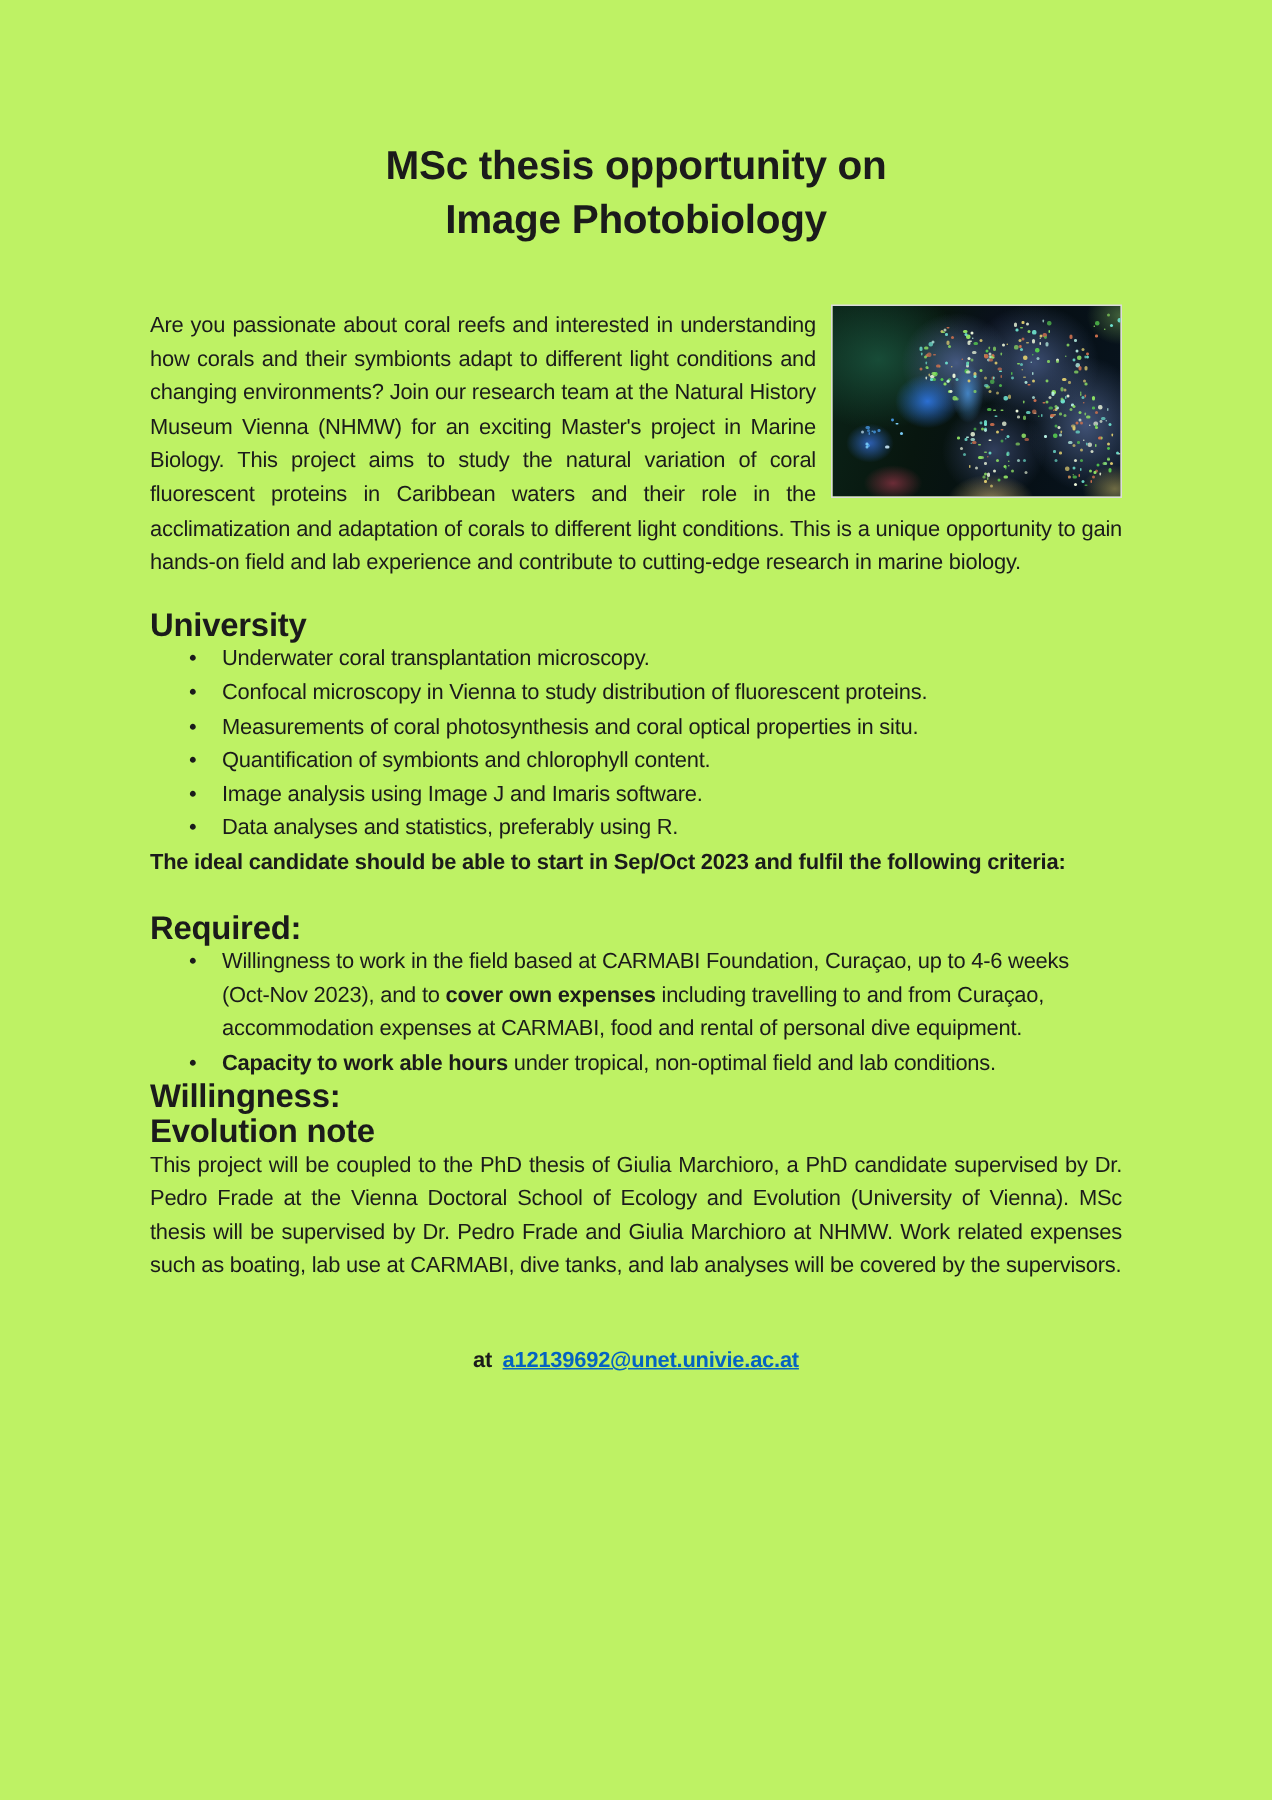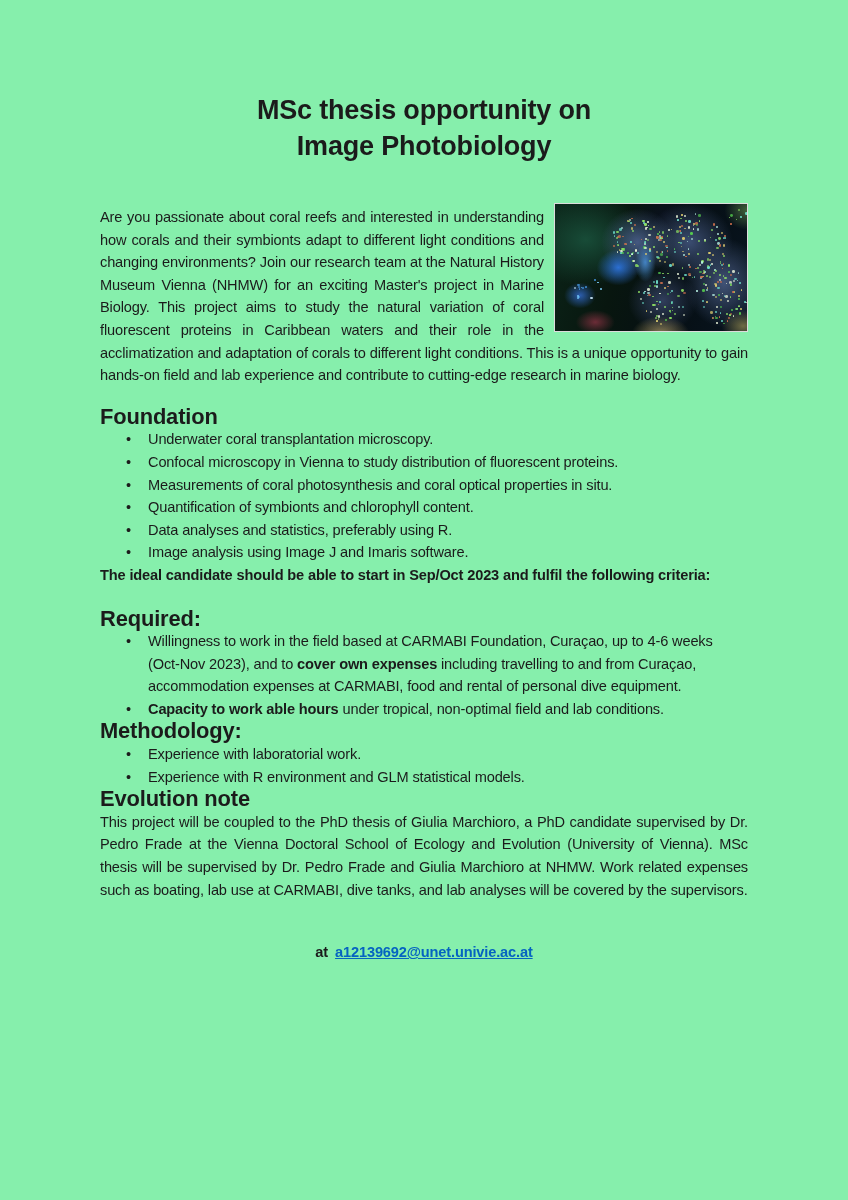--- a/index.html
+++ b/index.html
@@ -1,19 +1,19 @@
 <!DOCTYPE html>
 <html><head>
 <meta charset="utf-8">
 <style>
   html,body{margin:0;padding:0;background:#ffffff;}
   .page{
     width:848px;height:1200px;box-sizing:border-box;
     padding:92px 100px 0 100px;
-    background:#86efac;color:#1b1b1b;
+    background:#bef264;color:#1b1b1b;
     font-family:"Liberation Sans","DejaVu Sans",sans-serif;
     font-size:14.6px;line-height:22.6px;letter-spacing:-0.15px;
     overflow:hidden;
   }
   .doc-title{
     font-size:27px;line-height:36px;font-weight:bold;
     text-align:center;margin:0 0 42px 0;letter-spacing:-0.2px;
   }
   .doc-title span{display:block;}
   .intro{margin:0 0 19px 0;text-align:justify;}
@@ -420,47 +420,43 @@
         <i style="left: 18.7px; top: 82.5px; width: 2.6px; height: 2.6px; background: rgb(207, 238, 255); opacity: 0.67;"></i>
         <i style="left: 29.9px; top: 82px; width: 1.7px; height: 1.7px; background: rgb(74, 160, 240); opacity: 0.74;"></i>
         <i style="left: 23.5px; top: 84.1px; width: 1.5px; height: 1.5px; background: rgb(74, 160, 240); opacity: 0.74;"></i>
         <i style="left: 27px; top: 82.7px; width: 1.9px; height: 1.9px; background: rgb(74, 160, 240); opacity: 0.75;"></i>
         <i style="left: 44.8px; top: 83.8px; width: 2.4px; height: 2.4px; background: rgb(127, 212, 255); opacity: 0.95;"></i>
         <i style="left: 21.8px; top: 93.3px; width: 2.1px; height: 2.1px; background: rgb(127, 212, 255); opacity: 0.8;"></i>
       </span>
     <span>Are you passionate about coral reefs and interested in understanding how corals and their symbionts adapt to different light conditions and changing environments? Join our research team at the Natural History Museum Vienna (NHMW) for an exciting Master's project in Marine Biology. This project aims to study the natural variation of coral fluorescent proteins in Caribbean waters and their role in the acclimatization and adaptation of corals to different light conditions. This is a unique opportunity to gain hands-on field and lab experience and contribute to cutting-edge research in marine biology.</span>
   </p>
 
-  <h2 class="section-heading">Foundation</h2>
+  <h2 class="section-heading">University</h2>
   <ul class="bullets methodology-list">
     <li><span>Underwater coral transplantation microscopy.</span></li>
     <li><span>Confocal microscopy in Vienna to study distribution of fluorescent proteins.</span></li>
     <li><span>Measurements of coral photosynthesis and coral optical properties in situ.</span></li>
     <li><span>Quantification of symbionts and chlorophyll content.</span></li>
+    <li><span>Image analysis using Image J and Imaris software.</span></li>
     <li><span>Data analyses and statistics, preferably using R.</span></li>
-    <li><span>Image analysis using Image J and Imaris software.</span></li>
   </ul>
 
   <p class="criteria-line">The ideal candidate should be able to start in Sep/Oct 2023 and fulfil the following criteria:</p>
 
   <h2 class="section-heading">Required:</h2>
   <ul class="bullets required-list">
     <li>
       <span><span>Willingness to work in the field based at CARMABI Foundation, Curaçao, up to 4-6 weeks (Oct-Nov 2023), and to </span><b>cover own expenses</b><span> including travelling to and from Curaçao, accommodation expenses at CARMABI, food and rental of personal dive equipment.</span></span>
     </li>
     <li>
       <span><span></span><b>Capacity to work able hours</b><span> under tropical, non-optimal field and lab conditions.</span></span>
     </li>
   </ul>
 
-  <h2 class="section-heading">Methodology:</h2>
-  <ul class="bullets advantageous-list">
-    <li><span>Experience with laboratorial work.</span></li>
-    <li><span>Experience with R environment and GLM statistical models.</span></li>
-  </ul>
+  <h2 class="section-heading">Willingness:</h2>
 
   <h2 class="section-heading">Evolution note</h2>
   <p class="note-text">This project will be coupled to the PhD thesis of Giulia Marchioro, a PhD candidate supervised by Dr. Pedro Frade at the Vienna Doctoral School of Ecology and Evolution (University of Vienna). MSc thesis will be supervised by Dr. Pedro Frade and Giulia Marchioro at NHMW. Work related expenses such as boating, lab use at CARMABI, dive tanks, and lab analyses will be covered by the supervisors.</p>
 
   <div class="footer">
     <span class="line">
       <span>at</span><a class="email-link">a12139692@unet.univie.ac.at</a>
     </span>
   </div>
 

